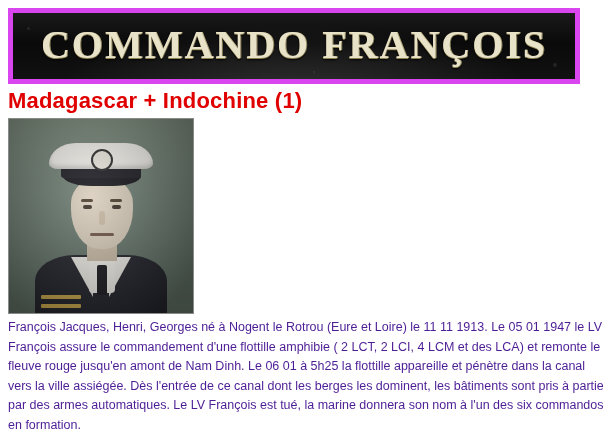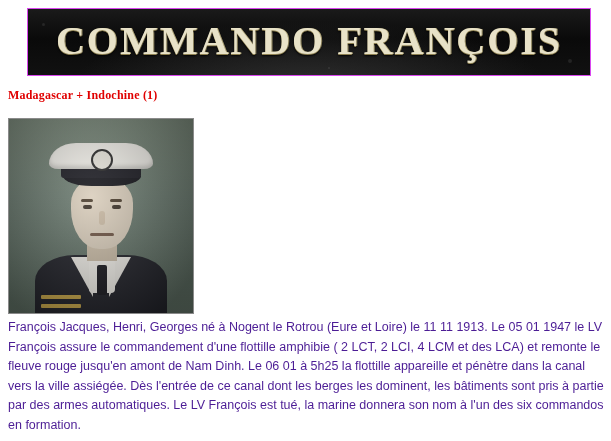--- a/index.html
+++ b/index.html
@@ -21,23 +21,22 @@
     padding: 0;
   }
   
   .banner {
     position: absolute;
     left: 8px;
     top: 8px;
     width: 562px;
     height: 66px;
     background: #4c1d95;
-    border: 1px solid #d946ef;
+    border: 5px solid #d946ef;
     overflow: hidden;
-    margin-left: 19px;
   }
   .banner-inner {
     position: absolute;
     left: 0; top: 0; right: 0; bottom: 0;
     background:
       radial-gradient(ellipse at 50% 120%, rgba(70,70,70,0.55) 0%, rgba(10,10,10,0) 60%),
       linear-gradient(180deg, #1a1a1a 0%, #0a0a0a 45%, #111111 100%);
   }
   .banner-text {
     position: absolute;
@@ -61,23 +60,23 @@
   .banner-speck {
     position: absolute;
     background: rgba(255,255,255,0.09);
     border-radius: 50%;
   }
   
   .heading {
     position: absolute;
     left: 8px;
     top: 88px;
-    font-family: Liberation Serif, serif;
+    font-family: Liberation Sans, sans-serif;
     font-weight: bold;
-    font-size: 12px;
+    font-size: 22px;
     color: #e00000;
     letter-spacing: 0.2px;
     white-space: nowrap;
   }
   
   .photo {
     position: absolute;
     left: 8px;
     top: 118px;
     width: 184px;

